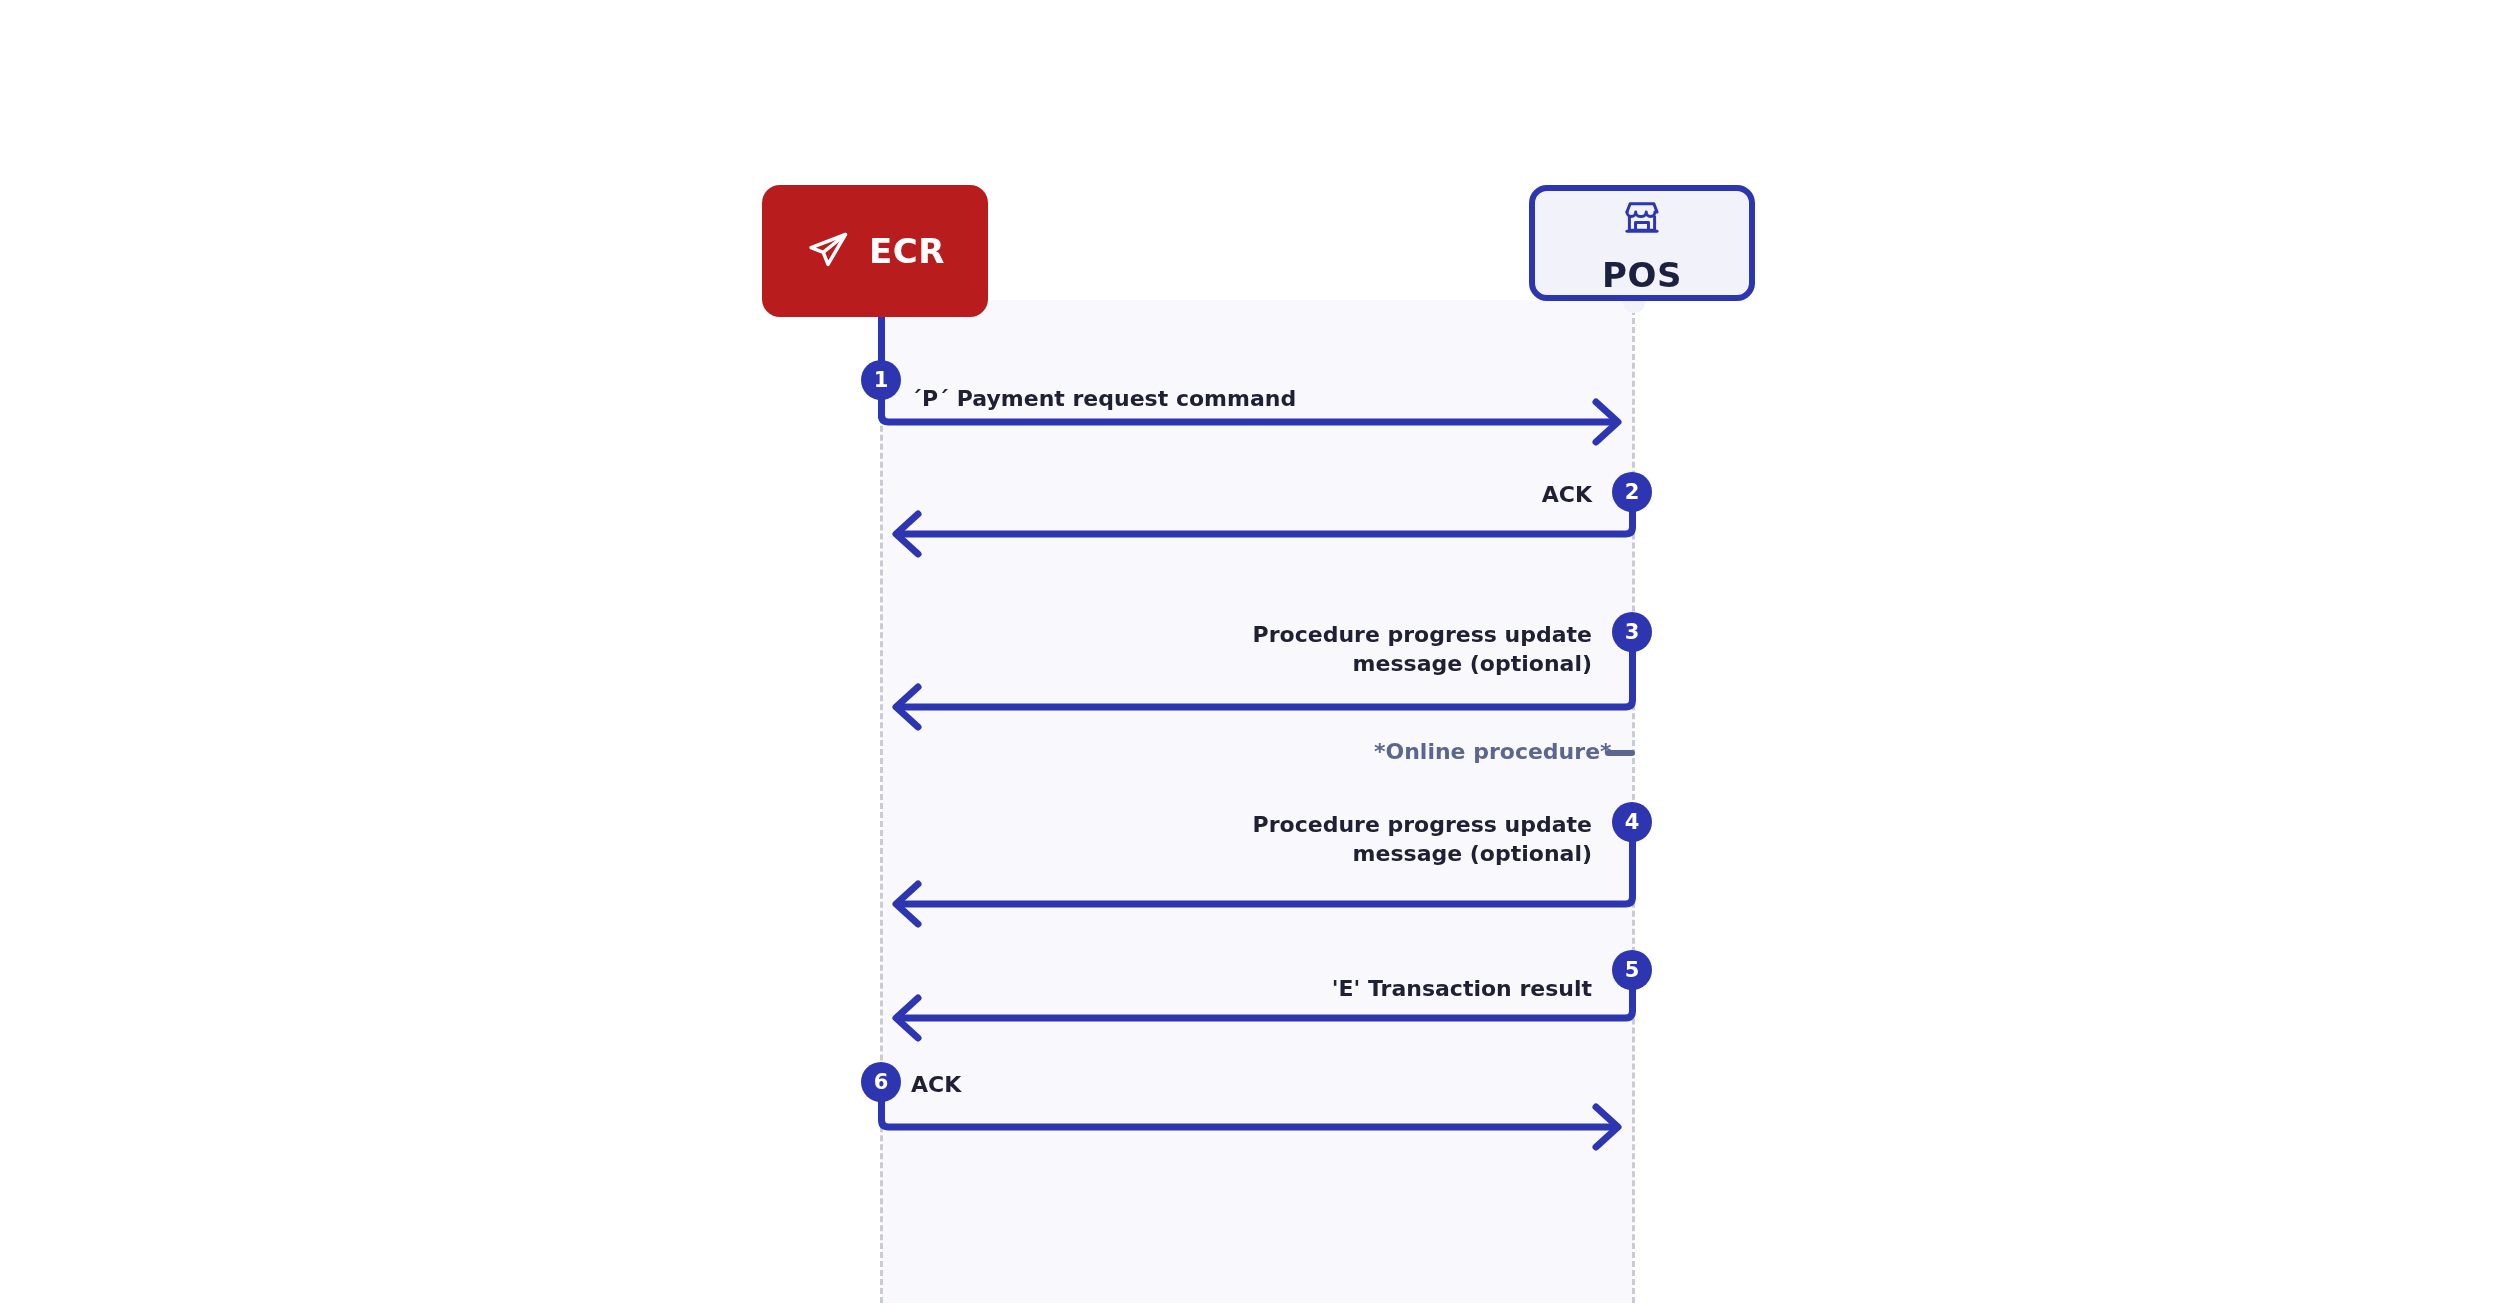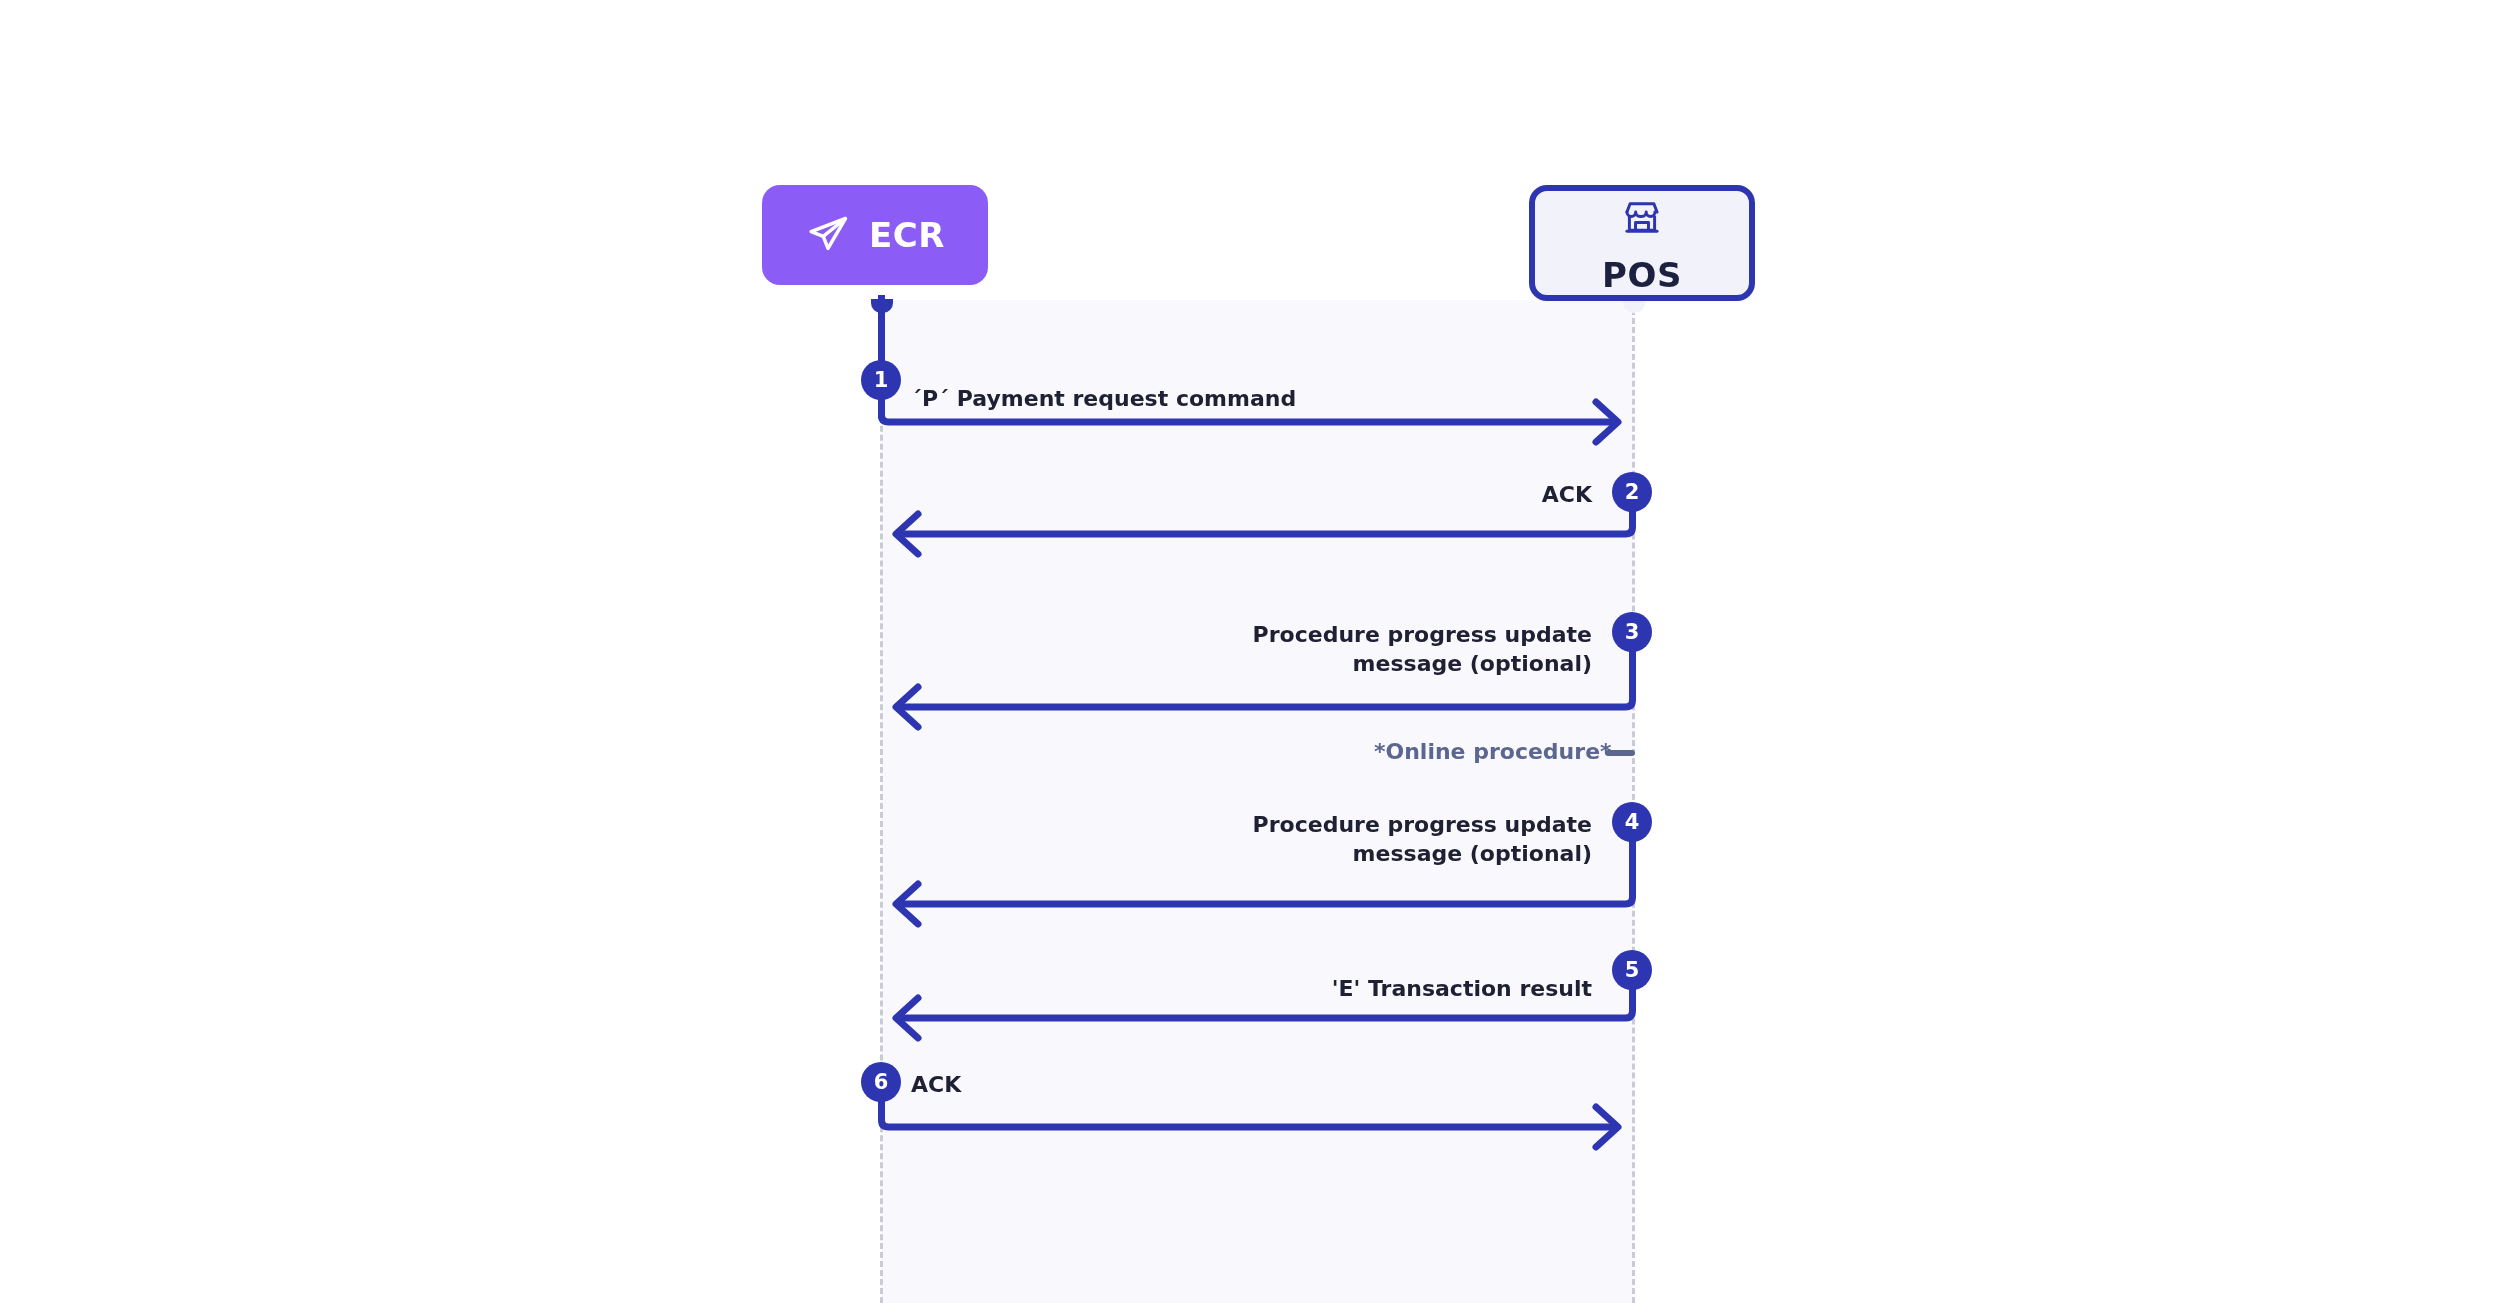--- a/index.html
+++ b/index.html
@@ -68,22 +68,22 @@
   .actor .actor-label {
     font-size: 34px;
     font-weight: 700;
     letter-spacing: 0.5px;
     line-height: 1;
   }
   .actor.ecr {
     left: 762px;
     top: 185px;
     width: 226px;
-    height: 100px;
-    background: #8b5cf6;
+    height: 132px;
+    background: #b91c1c;
   }
   .actor.ecr .actor-label { color: #ffffff; }
 
   .actor.pos {
     left: 1529px;
     top: 185px;
     width: 226px;
     height: 116px;
     background: #f2f2fa;
     border: 6px solid #2e35b0;

